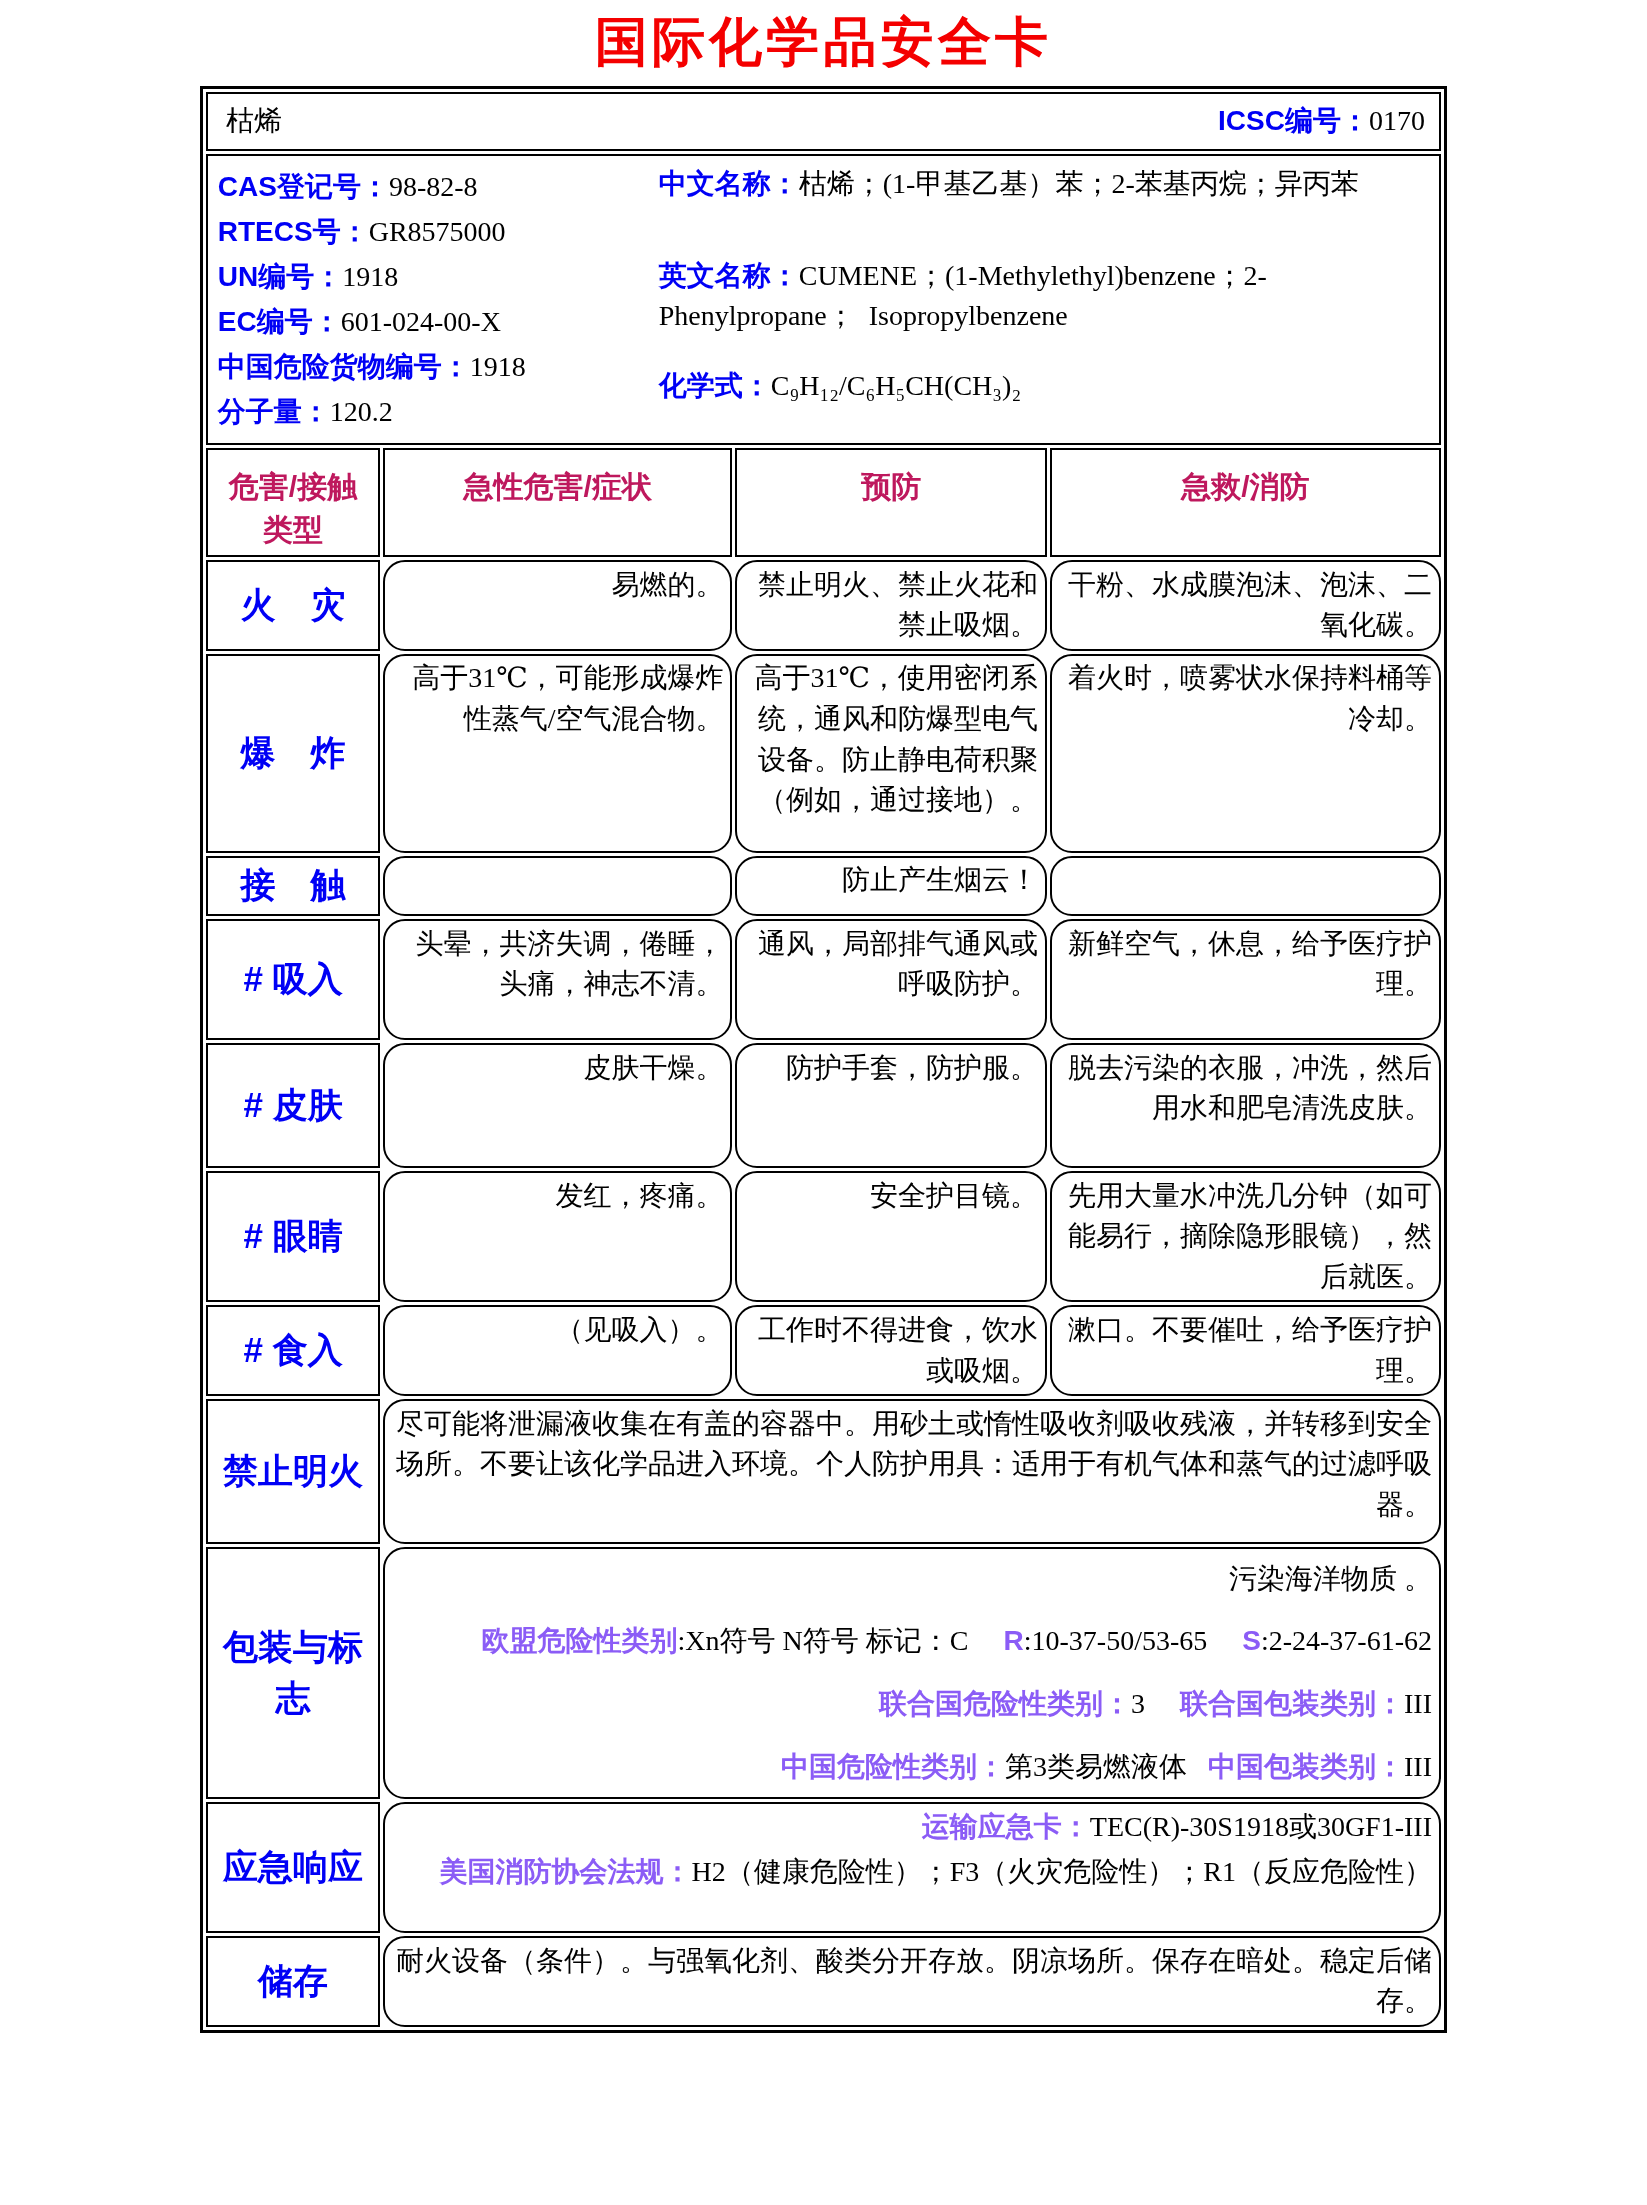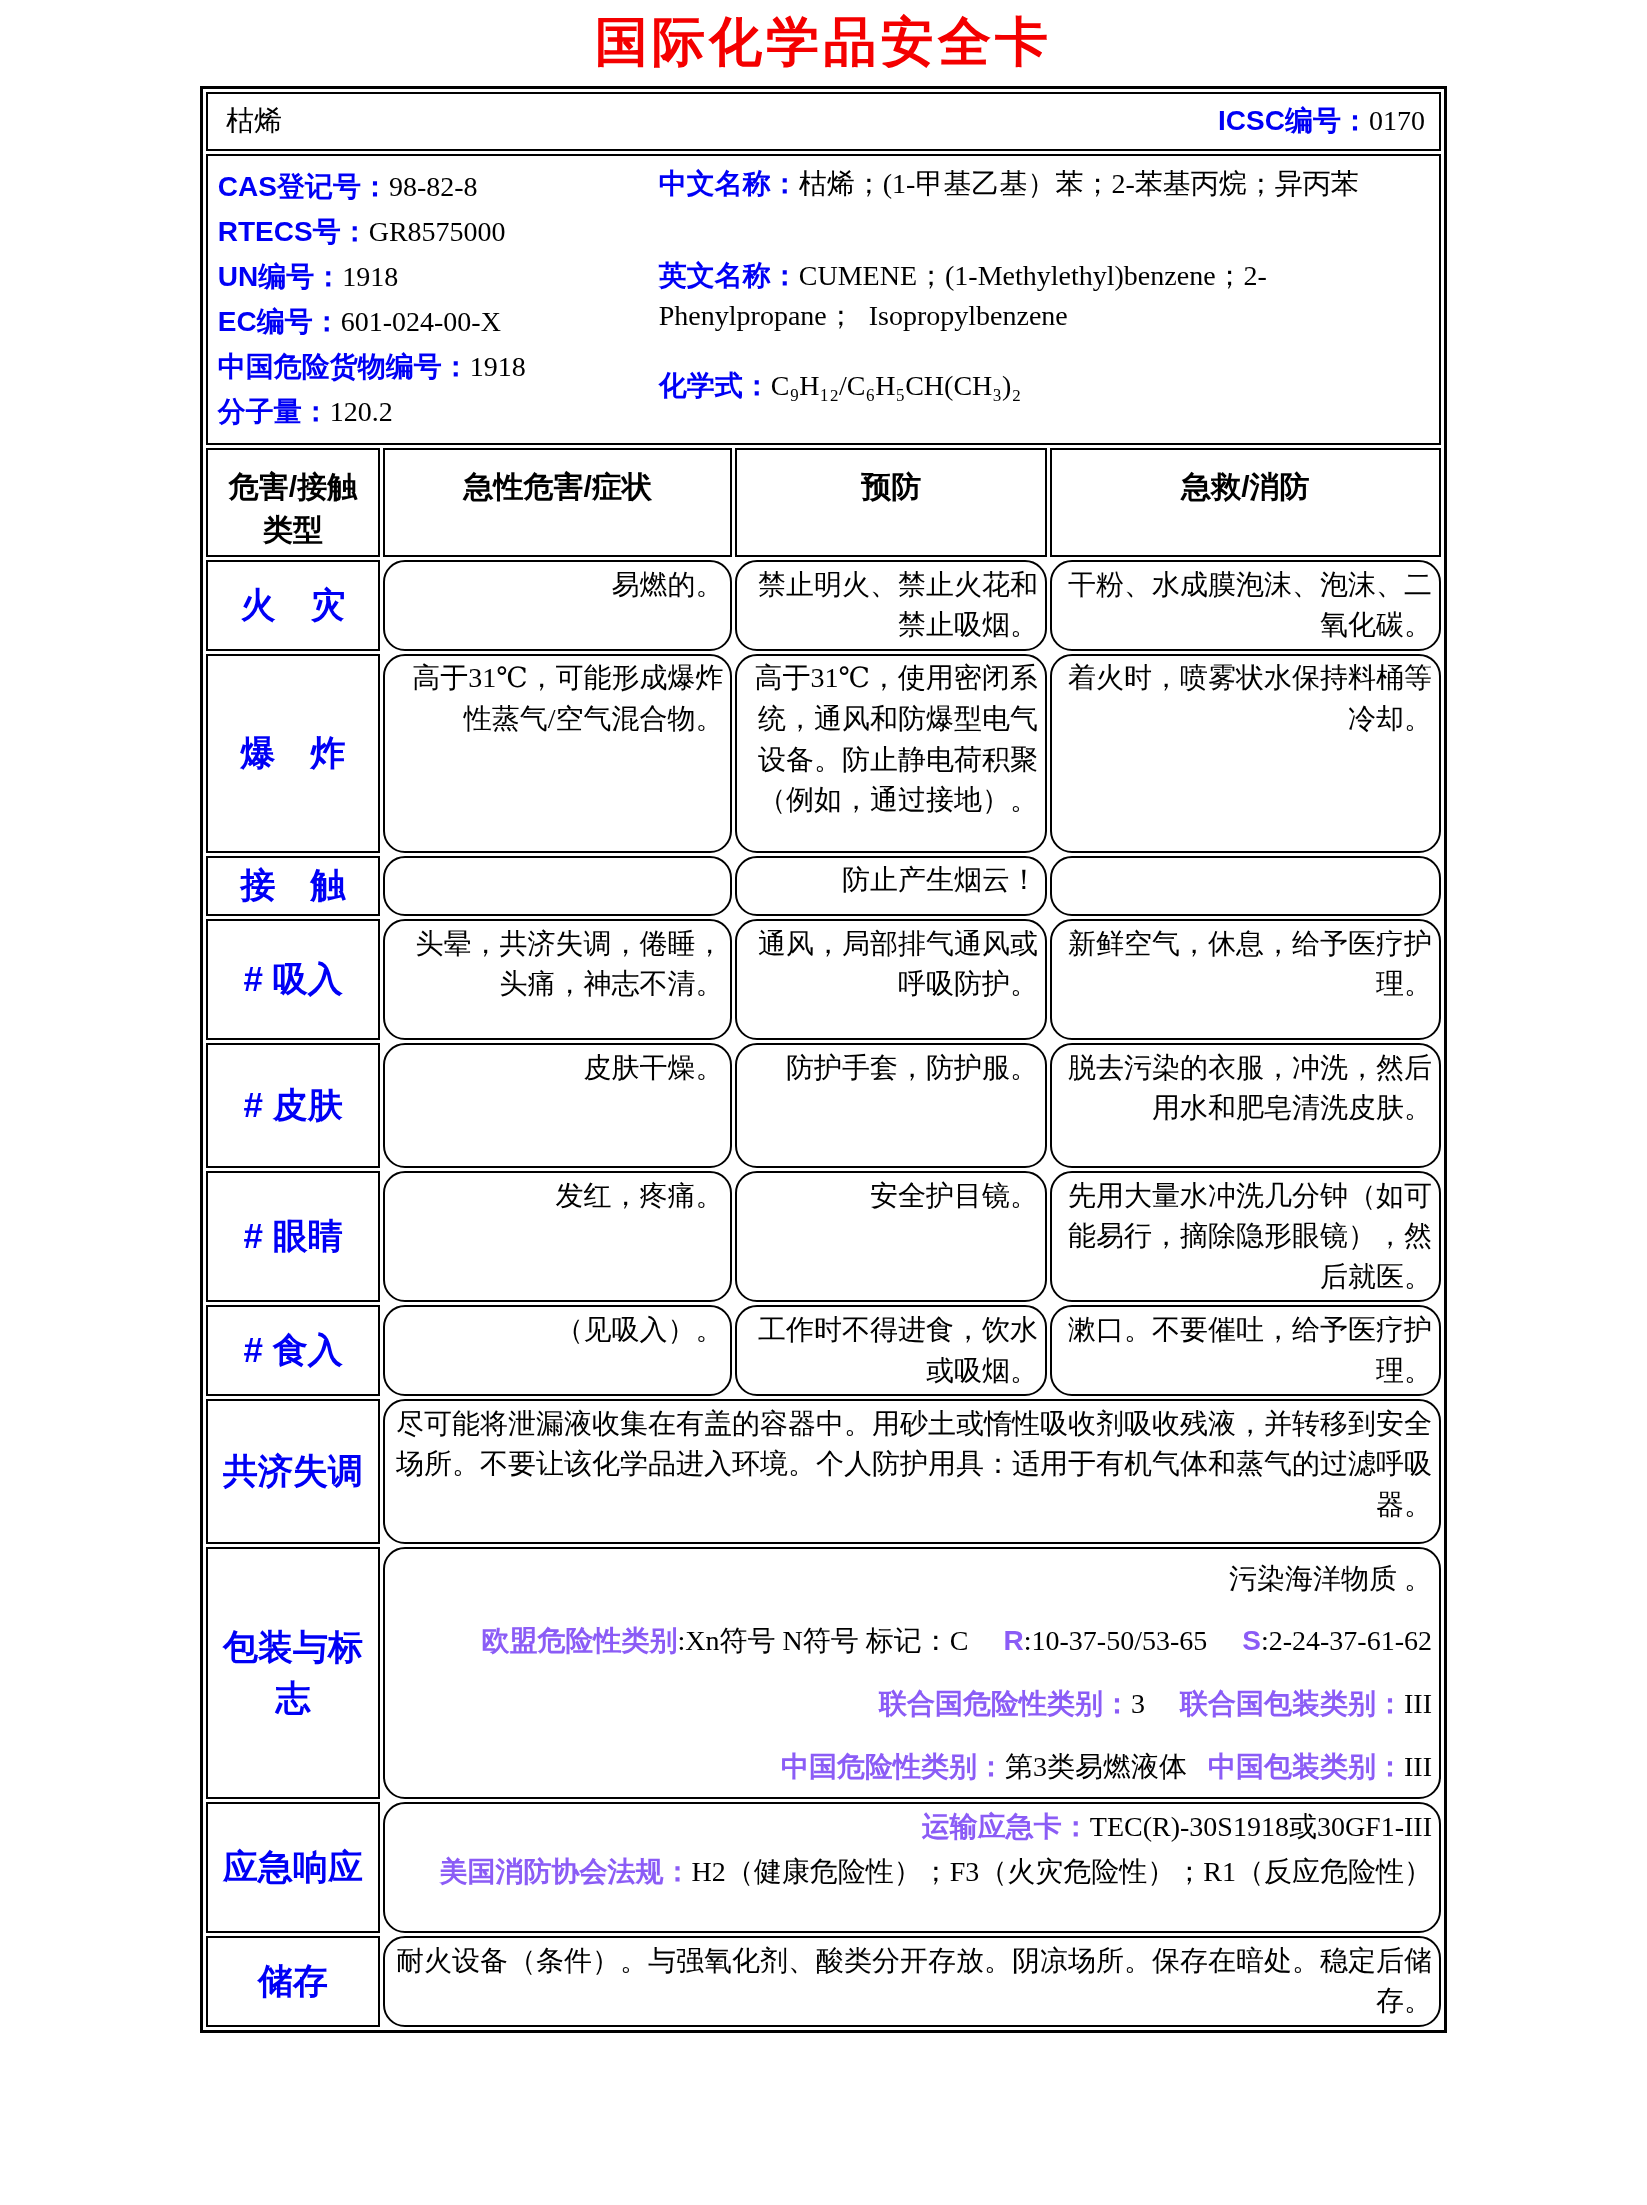--- a/index.html
+++ b/index.html
@@ -45,21 +45,21 @@
   .label-cell {
     color: #0000f5;
     font-family: "Liberation Sans", "DejaVu Sans", sans-serif;
     font-weight: bold;
     font-size: 35px;
     text-align: center;
     vertical-align: middle;
     padding: 2.8px 2.8px;
   }
   .header-cell {
-    color: #000000;
+    color: #be185d;
     font-family: "Liberation Sans", "DejaVu Sans", sans-serif;
     font-weight: bold;
     font-size: 30px;
     text-align: center;
     vertical-align: top;
     padding-top: 15.3px;
   }
   .top-flex {
     display: flex;
     justify-content: space-between;
@@ -194,21 +194,21 @@
   </tr>
 
   <tr class="r-ing">
     <td class="label-cell"># 食入</td>
     <td class="content-cell">（见吸入）。</td>
     <td class="content-cell">工作时不得进食，饮水或吸烟。</td>
     <td class="content-cell">漱口。不要催吐，给予医疗护理。</td>
   </tr>
 
   <tr class="r-spill">
-    <td class="label-cell">共济失调</td>
+    <td class="label-cell">禁止明火</td>
     <td colspan="3" class="content-cell">
       <div class="sec-line rich"><span class="seg-plain">尽可能将泄漏液收集在有盖的容器中。用砂土或惰性吸收剂吸收残液，并转移到安全场所。不要让该化学品进入环境。个人防护用具：适用于有机气体和蒸气的过滤呼吸器。</span></div>
     </td>
   </tr>
 
   <tr class="r-pack">
     <td class="label-cell">包装与标志</td>
     <td colspan="3" class="content-cell" style="vertical-align:middle;">
       <div class="sec-line rich"><span class="seg-plain">污染海洋物质 。</span></div>
       <div class="sec-line rich"><span class="seg-label">欧盟危险性类别</span><span class="seg-plain">:Xn符号 N符号 标记：C     </span><span class="seg-label">R</span><span class="seg-plain">:10-37-50/53-65     </span><span class="seg-label">S</span><span class="seg-plain">:2-24-37-61-62</span></div>

